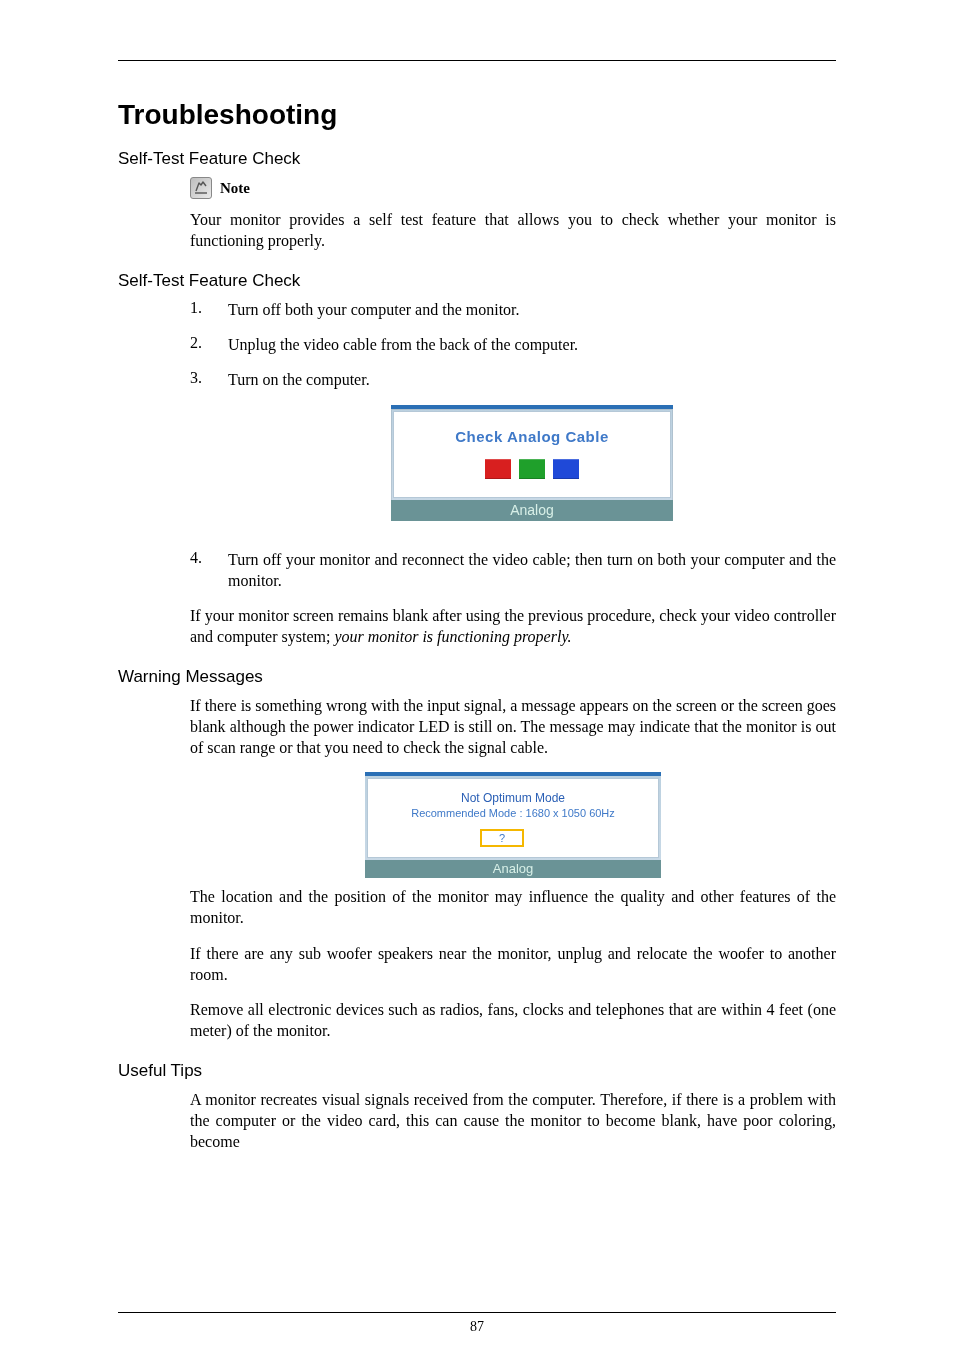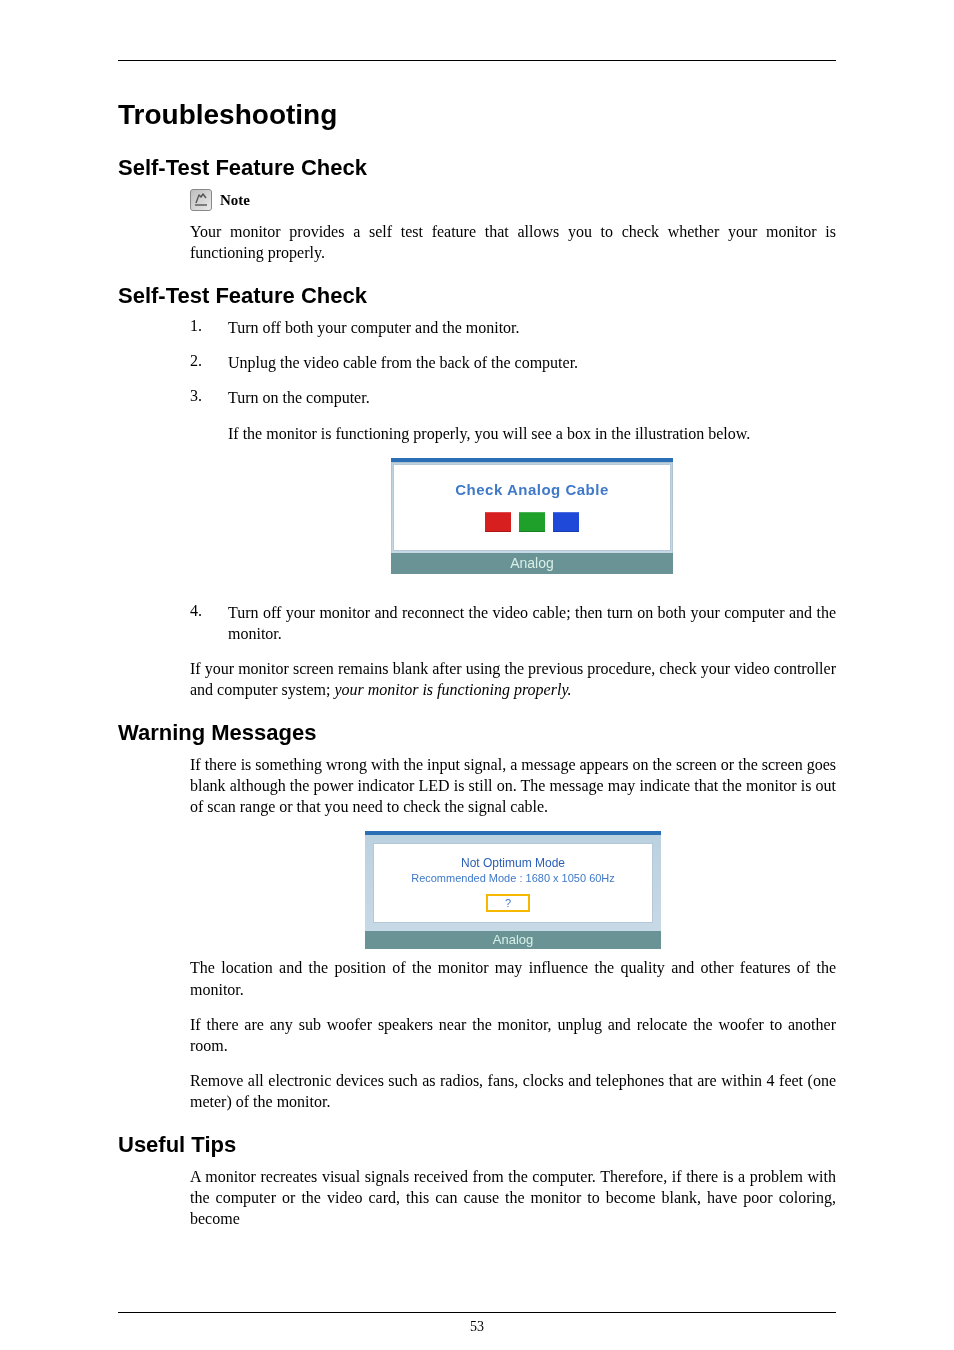--- a/index.html
+++ b/index.html
@@ -20,26 +20,26 @@
   .hr-top, .hr-bot {
     height: 0;
     border-top: 1.5px solid #000;
   }
   .hr-top { margin-bottom: 38px; }
   .hr-bot { margin-top: 16px; }
   h1 {
     font-family: Arial, Helvetica, sans-serif;
     font-size: 28px;
     font-weight: 700;
-    margin-bottom: 24px;
+    margin-bottom: 18px;
   }
   h2 {
     font-family: Arial, Helvetica, sans-serif;
-    font-size: 22px;
-    font-weight: 700;
+    font-size: 17px;
+    font-weight: 400;
     margin-bottom: 8px;
   }
   .section-gap { margin-top: 20px; }
   .indent-block {
     margin-left: 72px;
   }
   .note-row {
     display: flex;
     align-items: center;
     gap: 8px;
@@ -130,21 +130,21 @@
     padding: 2px 0 3px 0;
   }
 
   .osd2-box {
     width: 296px;
     margin: 2px auto 8px auto;
     border-top: 4px solid #2a6fb5;
     background: linear-gradient(to bottom, #bcd1e0 0%, #cadae7 100%);
   }
   .osd2-inner {
-    margin: 8px;
+    margin: 2px;
     background: #fff;
     padding: 12px 10px 10px 10px;
     text-align: center;
     border: 1px solid #b5c8d7;
   }
   .osd2-title {
     font-family: Arial, Helvetica, sans-serif;
     font-size: 12px;
     color: #2a5fb5;
     font-weight: 400;
@@ -225,21 +225,20 @@
     <li>
       <span class="num">2.</span>
       <div class="li-body">
           <p>Unplug the video cable from the back of the computer.</p>
         </div>
     </li>
     <li>
       <span class="num">3.</span>
       <div class="li-body">
         <p>Turn on the computer.</p>
-        <p>If the monitor is functioning properly, you will see a box in the illustration below.</p>
 
         <div class="osd-box">
           <div class="osd-inner">
             <div class="osd-msg">Check Analog Cable</div>
             <div class="color-row">
               <span class="color-sq" style="background:#d81f1f"></span>
               <span class="color-sq" style="background:#1fa02b"></span>
               <span class="color-sq" style="background:#1f49d8"></span>
             </div>
           </div>
@@ -282,14 +281,14 @@
   </div>
 
   <h2 class="section-gap">Useful Tips</h2>
   <div class="indent-block">
     <p class="body" style="margin-bottom:0">A monitor recreates visual signals received from the computer. Therefore, if there is a problem with the computer or the video card, this can cause the monitor to become blank, have poor coloring, become</p>
   </div>
 </div>
 
 <div class="footer-wrap">
   <div class="hr-bot"></div>
-  <div class="page-num">53</div>
+  <div class="page-num">87</div>
 </div>
 
 </body></html>

